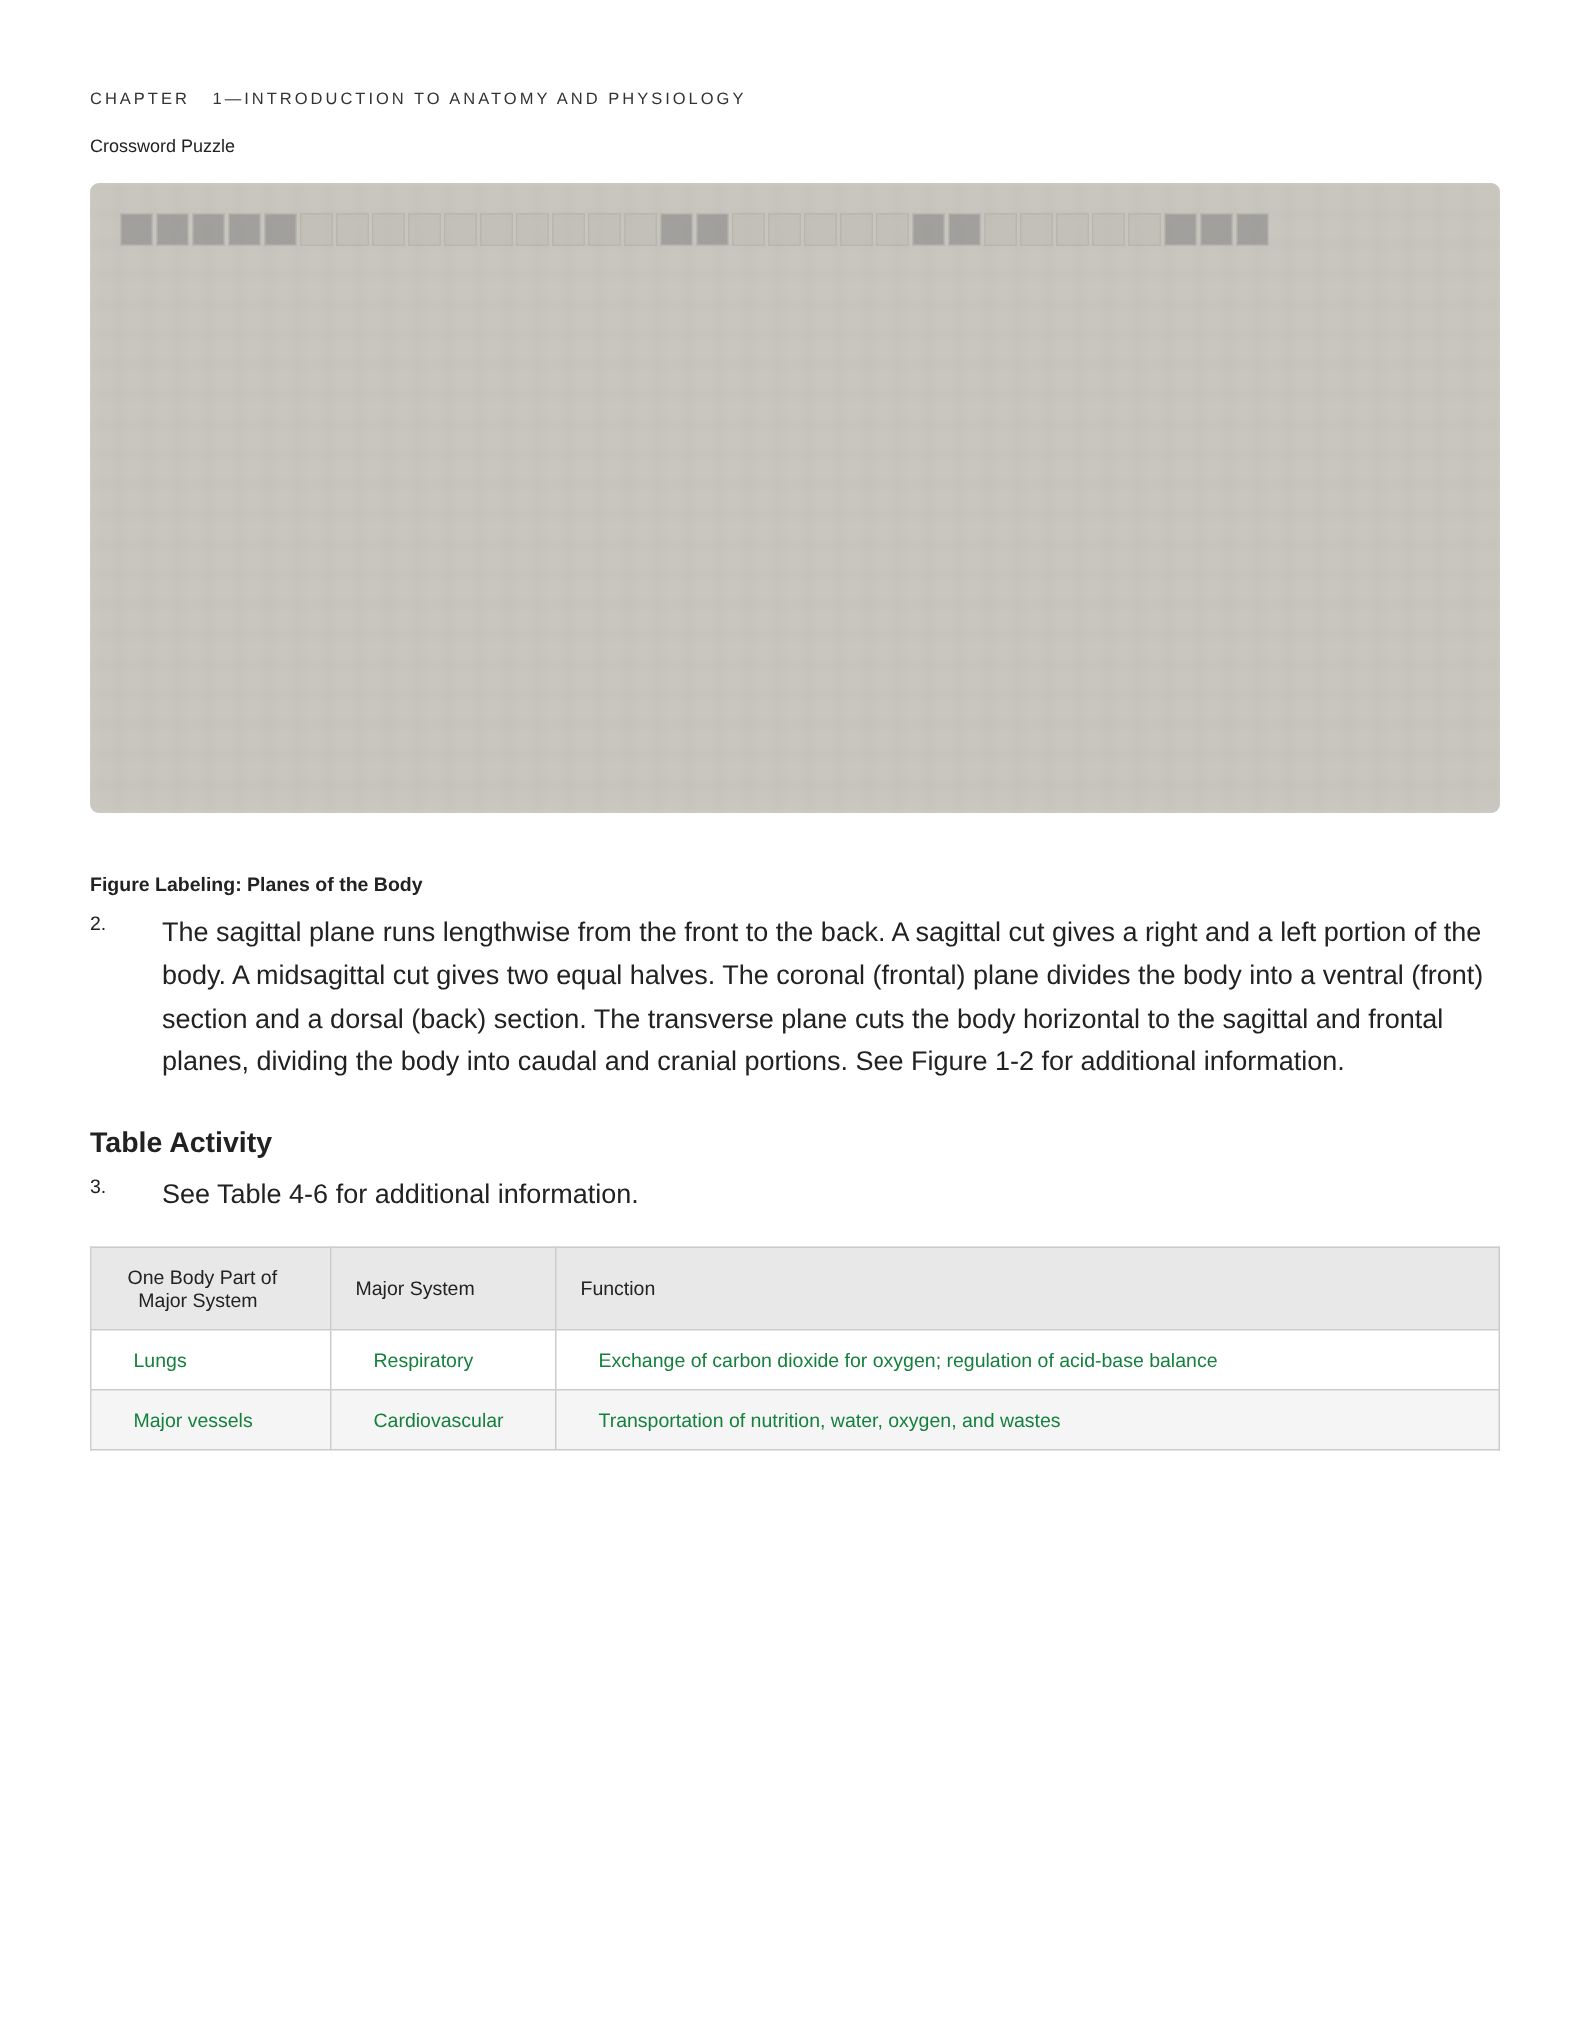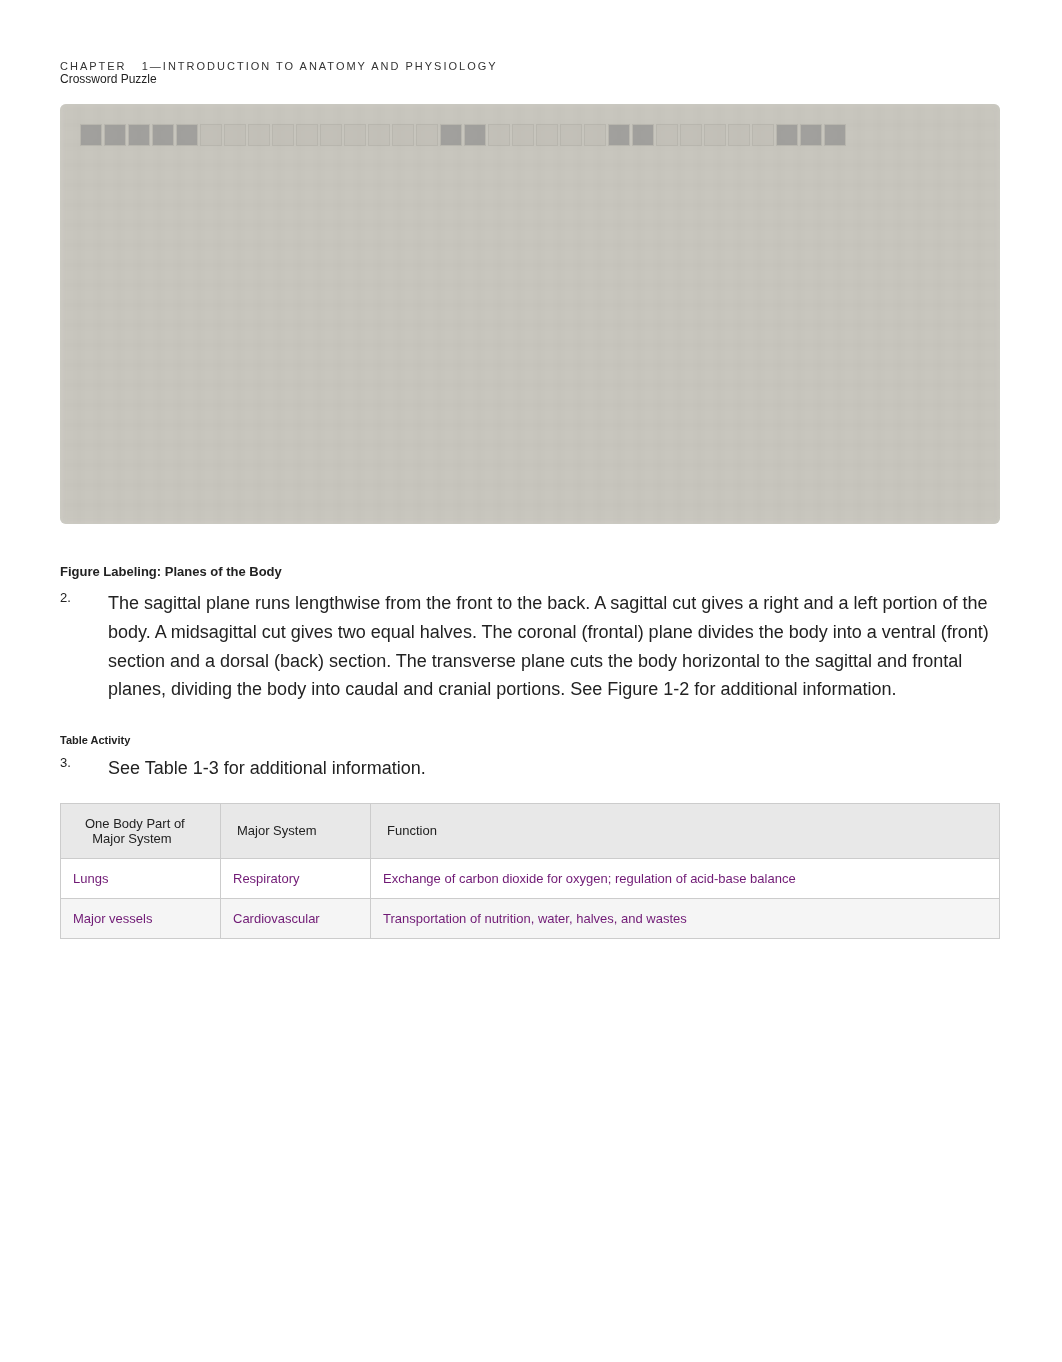--- a/index.html
+++ b/index.html
@@ -17,20 +17,21 @@
       min-height: 1362px;
       padding: 60px 60px 60px 60px;
     }
 
     .chapter-header {
       font-family: Arial, sans-serif;
       font-size: 11px;
       letter-spacing: 2px;
       text-transform: uppercase;
       color: #333;
+      margin-bottom: 18px;
     }
 
     .section-title {
       font-family: Arial, sans-serif;
       font-size: 12px;
       color: #222;
       margin-bottom: 18px;
     }
 
     .crossword-container {
@@ -125,21 +126,21 @@
 
     .item-content {
       font-family: Arial, sans-serif;
       font-size: 18px;
       line-height: 1.6;
       flex: 1;
     }
 
     .table-activity-label {
       font-family: Arial, sans-serif;
-      font-size: 11px;
+      font-size: 19px;
       font-weight: bold;
       color: #222;
       margin-top: 30px;
       margin-bottom: 8px;
     }
 
     .table-section {
       margin-top: 20px;
       width: 940px;
     }
@@ -157,24 +158,24 @@
 
     .data-table th {
       padding: 12px 16px;
       text-align: left;
       font-weight: normal;
       border: 1px solid #ccc;
       color: #222;
     }
 
     .data-table td {
-      padding: 12px 12px;
+      padding: 12px 28px;
       border: 1px solid #ccc;
       vertical-align: top;
-      color: #701a75;
+      color: #15803d;
     }
 
     .data-table tbody tr:nth-child(odd) {
       background: #fff;
     }
 
     .data-table tbody tr:nth-child(even) {
       background: #f5f5f5;
     }
 
@@ -246,21 +247,21 @@
 
 <div class="numbered-item">
   <div class="item-number">2.</div>
   <div class="item-content">The sagittal plane runs lengthwise from the front to the back. A sagittal cut gives a right and a left portion of the body. A midsagittal cut gives two equal halves. The coronal (frontal) plane divides the body into a ventral (front) section and a dorsal (back) section. The transverse plane cuts the body horizontal to the sagittal and frontal planes, dividing the body into caudal and cranial portions. See Figure 1-2 for additional information.</div>
 </div>
 
 <div class="table-activity-label">Table Activity</div>
 
 <div class="numbered-item">
   <div class="item-number">3.</div>
-  <div class="item-content">See Table 1-3 for additional information.</div>
+  <div class="item-content">See Table 4-6 for additional information.</div>
 </div>
 
 <div class="table-section">
   <table class="data-table">
     <thead>
       <tr>
         <th class="th-body-part">
           <span style="display:inline-block; padding-left:8px;">One Body Part of<br>&nbsp;&nbsp;Major System</span>
         </th>
         <th class="th-major-system">
@@ -273,17 +274,17 @@
     </thead>
     <tbody id="table-body">
     <tr>
           <td>Lungs</td>
           <td>Respiratory</td>
           <td>Exchange of carbon dioxide for oxygen; regulation of acid-base balance</td>
         </tr>
         <tr>
           <td>Major vessels</td>
           <td>Cardiovascular</td>
-          <td>Transportation of nutrition, water, halves, and wastes</td>
+          <td>Transportation of nutrition, water, oxygen, and wastes</td>
         </tr>
       </tbody>
   </table>
 </div>
 
 </body></html>

